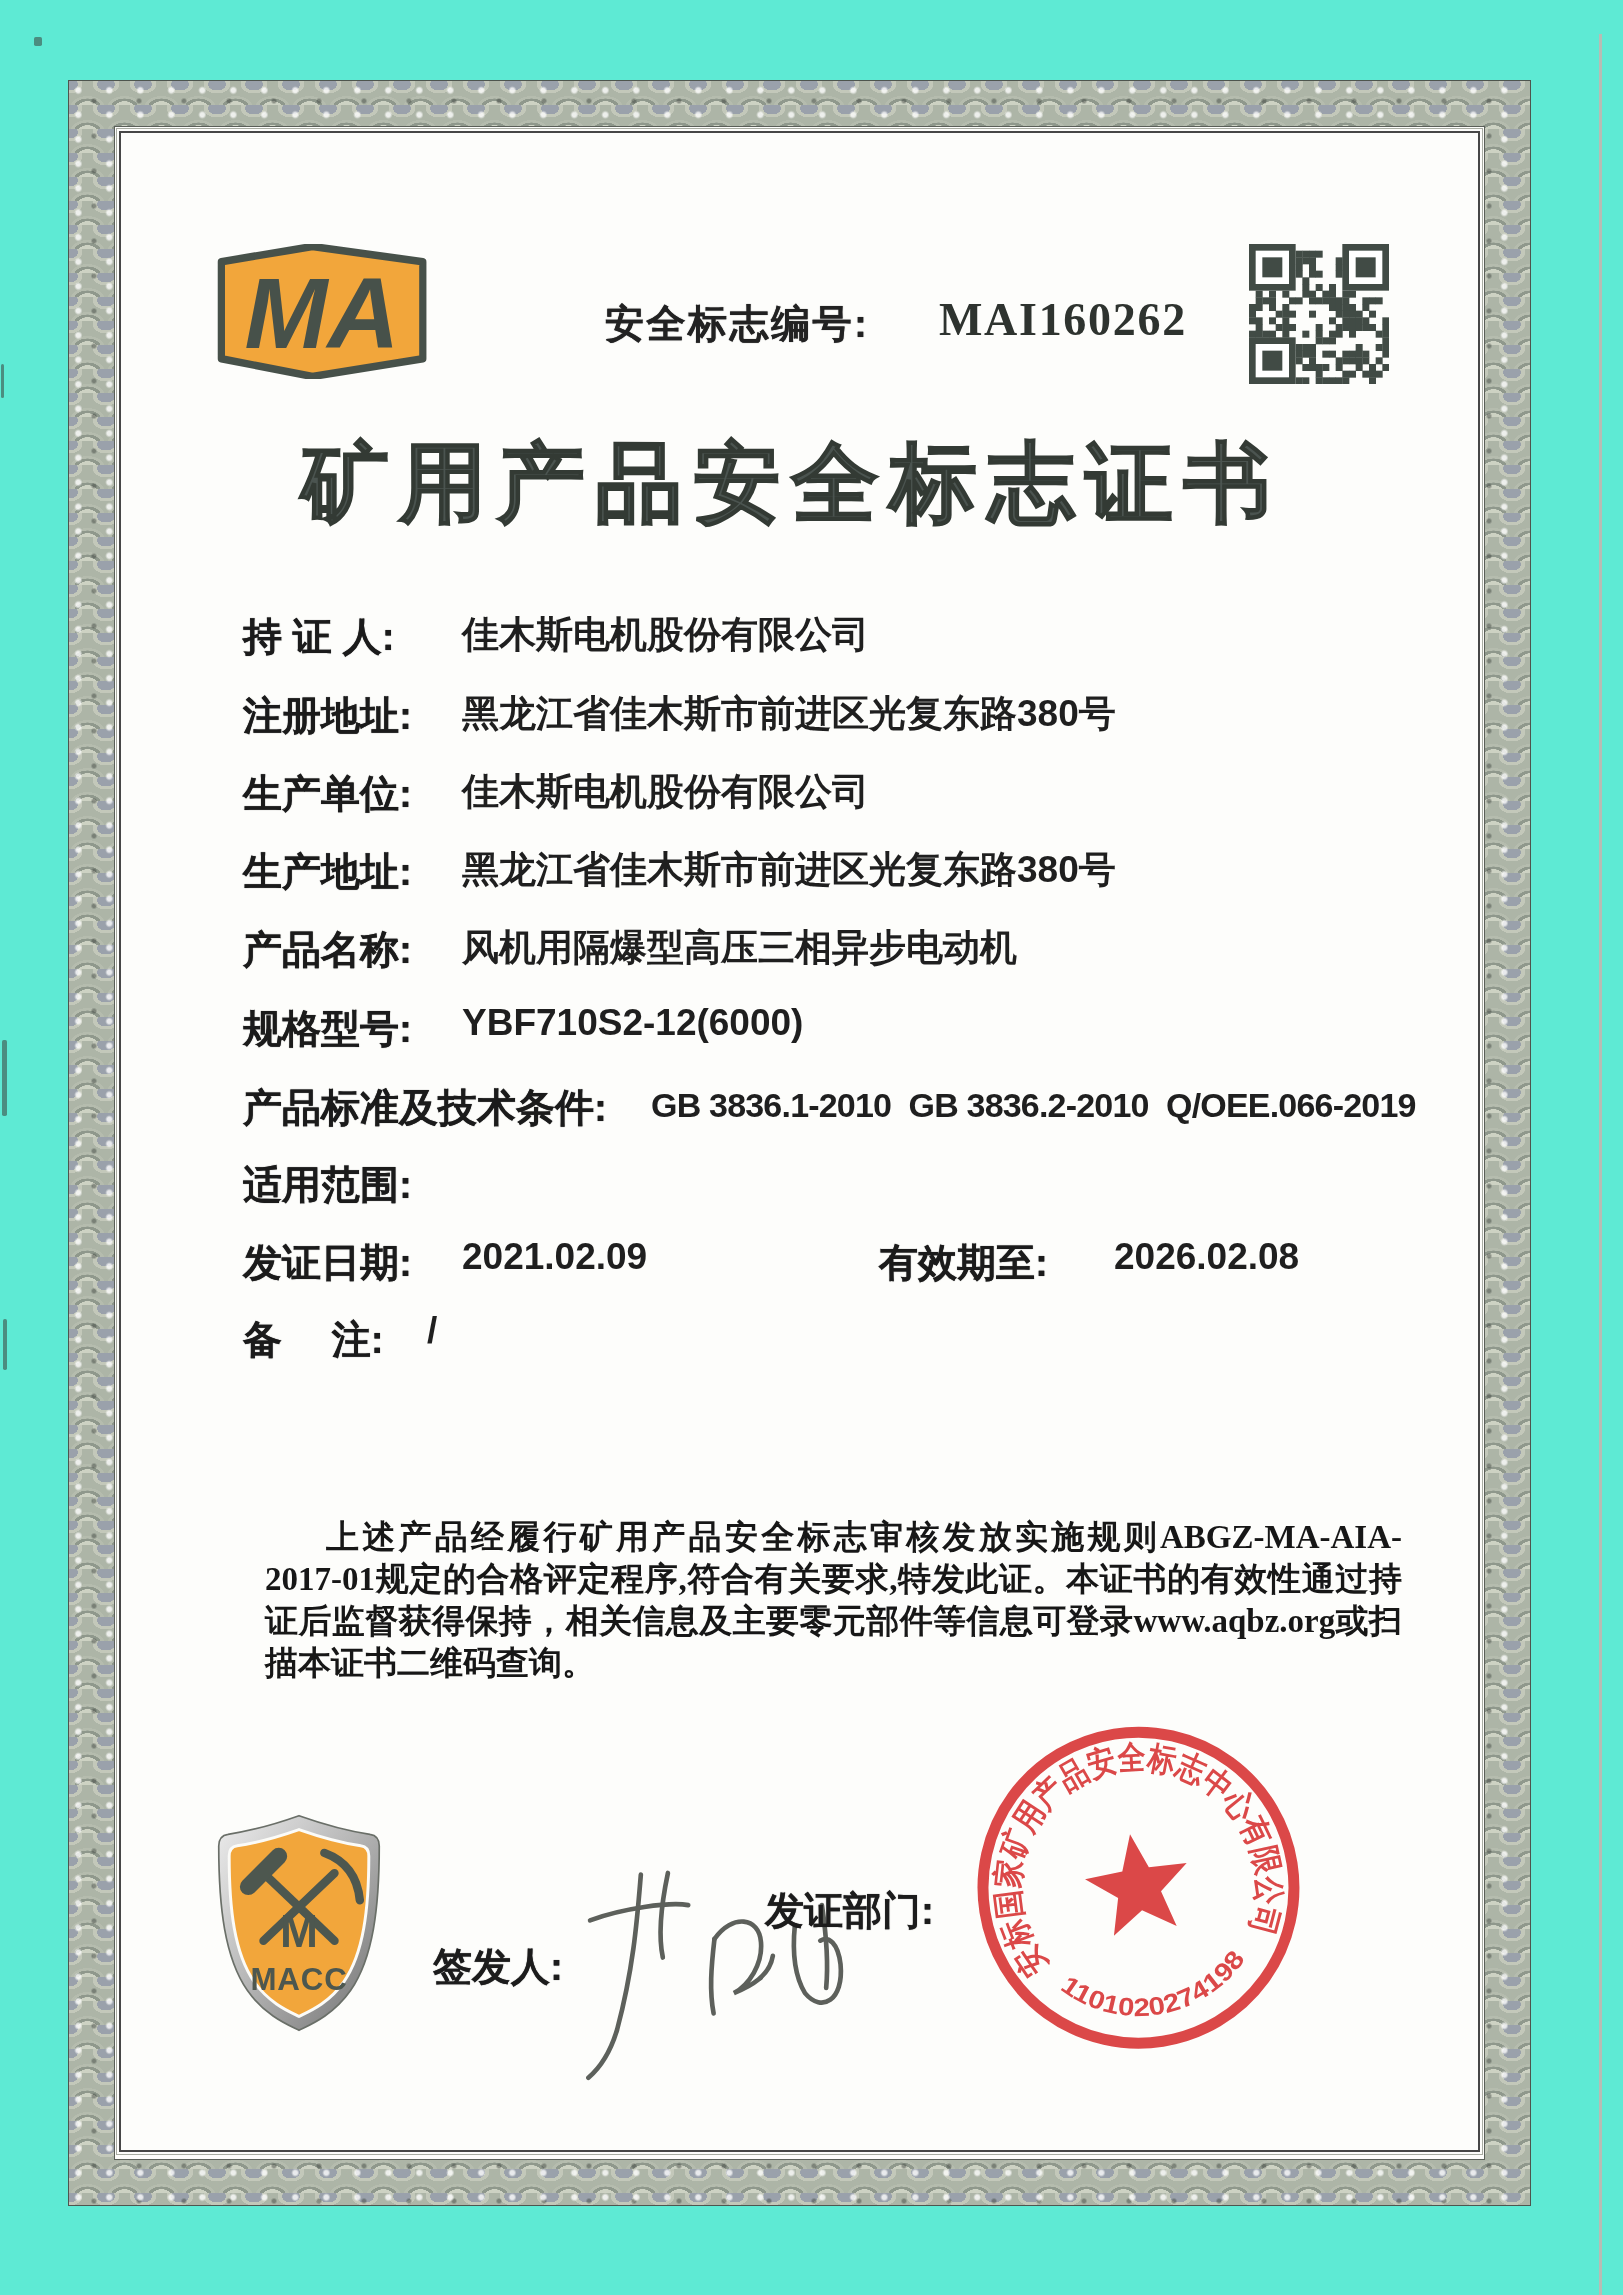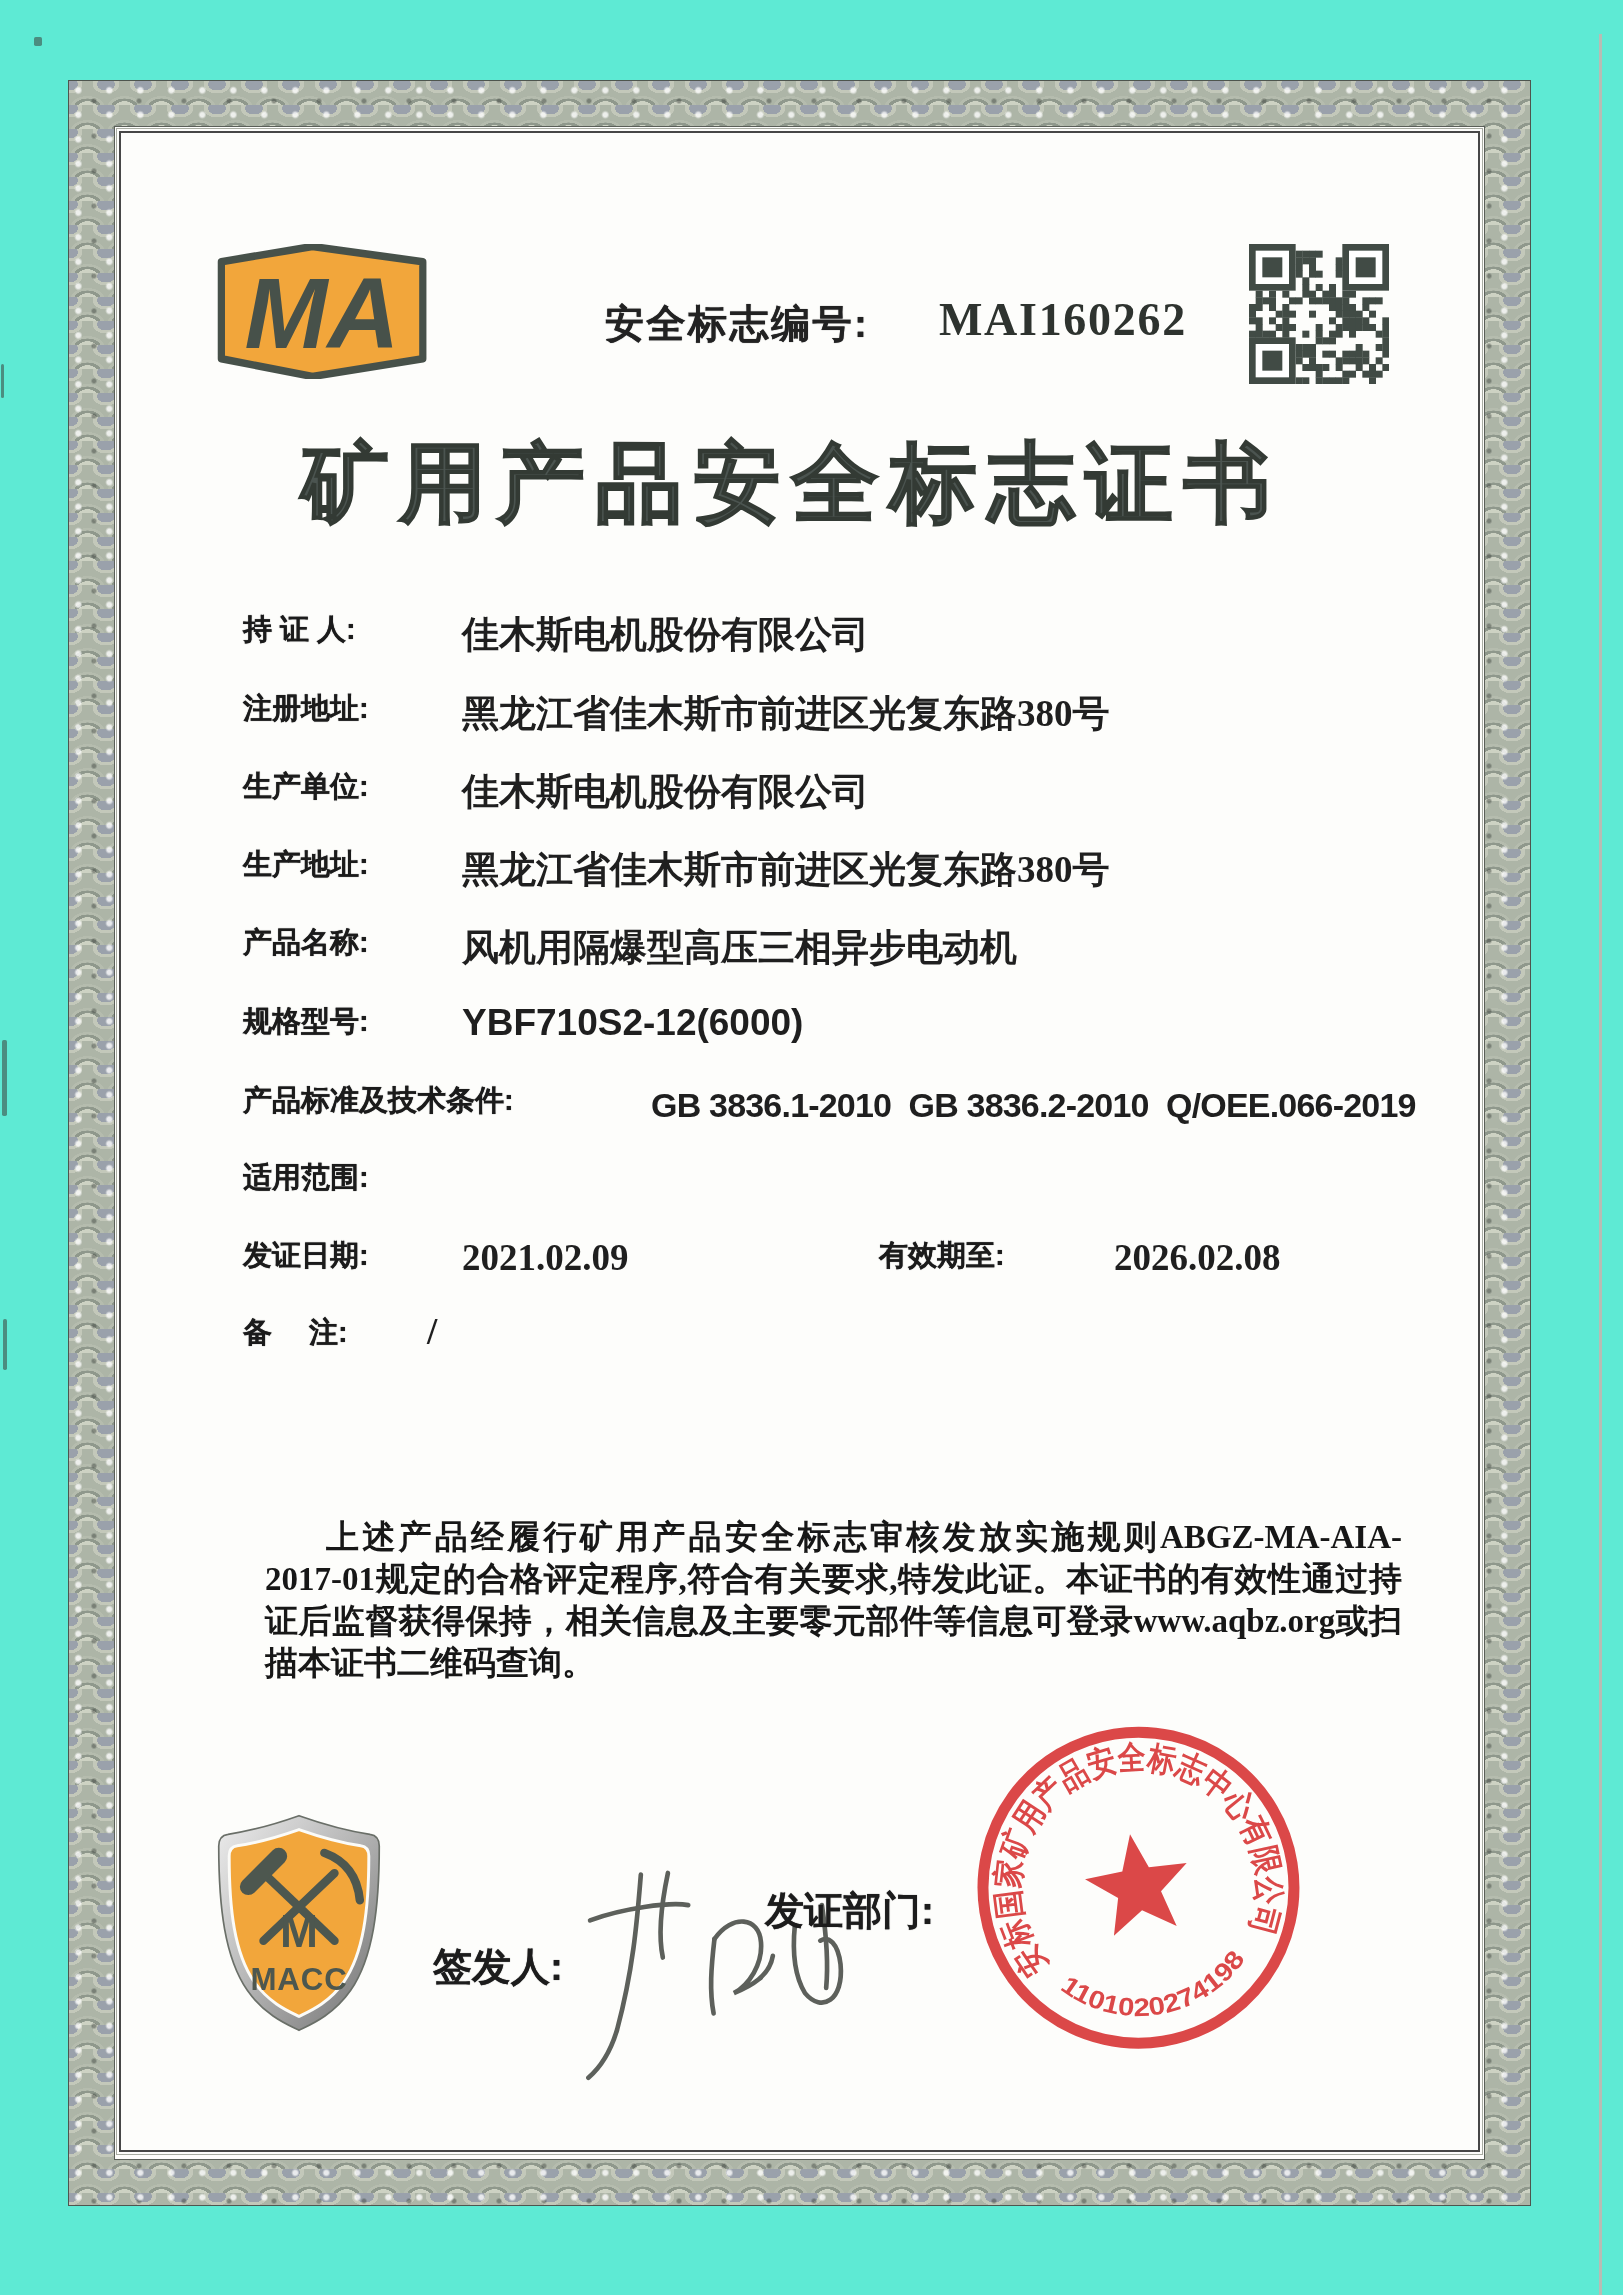--- a/index.html
+++ b/index.html
@@ -27,22 +27,22 @@
         color:#222;text-shadow:0 0 0.8px #222;}
   .num-value{left:895px;top:293px;font-size:46px;font-weight:600;letter-spacing:1.7px;
         font-family:"Liberation Serif",serif;color:#2e332f;margin-left:44px;}
 
   
   .title{left:119px;top:434px;width:1345px;text-align:center;font-size:87px;line-height:1.15;
         font-family:"Liberation Serif",serif;font-weight:700;letter-spacing:11px;
         color:#4b5450;-webkit-text-stroke:1.7px #333a34;}
 
   
-  .row-label{left:243px;font-size:29px;font-weight:700;color:#1b1b1b;text-shadow:0 0 0.8px #1b1b1b;white-space:pre;}
-  .row-value{left:462px;font-size:37px;font-weight:600;font-family:Liberation Serif, serif;color:#1f1f1f;white-space:pre;}
+  .row-label{left:243px;font-size:39px;font-weight:700;color:#1b1b1b;text-shadow:0 0 0.8px #1b1b1b;white-space:pre;}
+  .row-value{left:462px;font-size:37px;font-weight:600;font-family:Liberation Sans, sans-serif;color:#1f1f1f;white-space:pre;}
   .row-value.std{left:651px;font-size:34px;font-family:"Liberation Sans",sans-serif;font-weight:700;letter-spacing:-0.8px;top:1086px;}
 
   
   .para{left:265px;top:1516px;width:1137px;font-size:33px;line-height:42px;text-align:justify;
         text-indent:61px;font-family:"Liberation Serif",serif;font-weight:600;color:#171717;}
 
   
   .signer{left:433px;top:1940px;font-size:39px;font-weight:700;text-shadow:0 0 0.8px #222;}
   .dept{left:765px;top:1884px;font-size:39px;font-weight:700;text-shadow:0 0 0.8px #222;}
   .stamp{left:970px;top:1722px;width:338px;height:338px;transform:rotate(-9deg);opacity:.93;}

